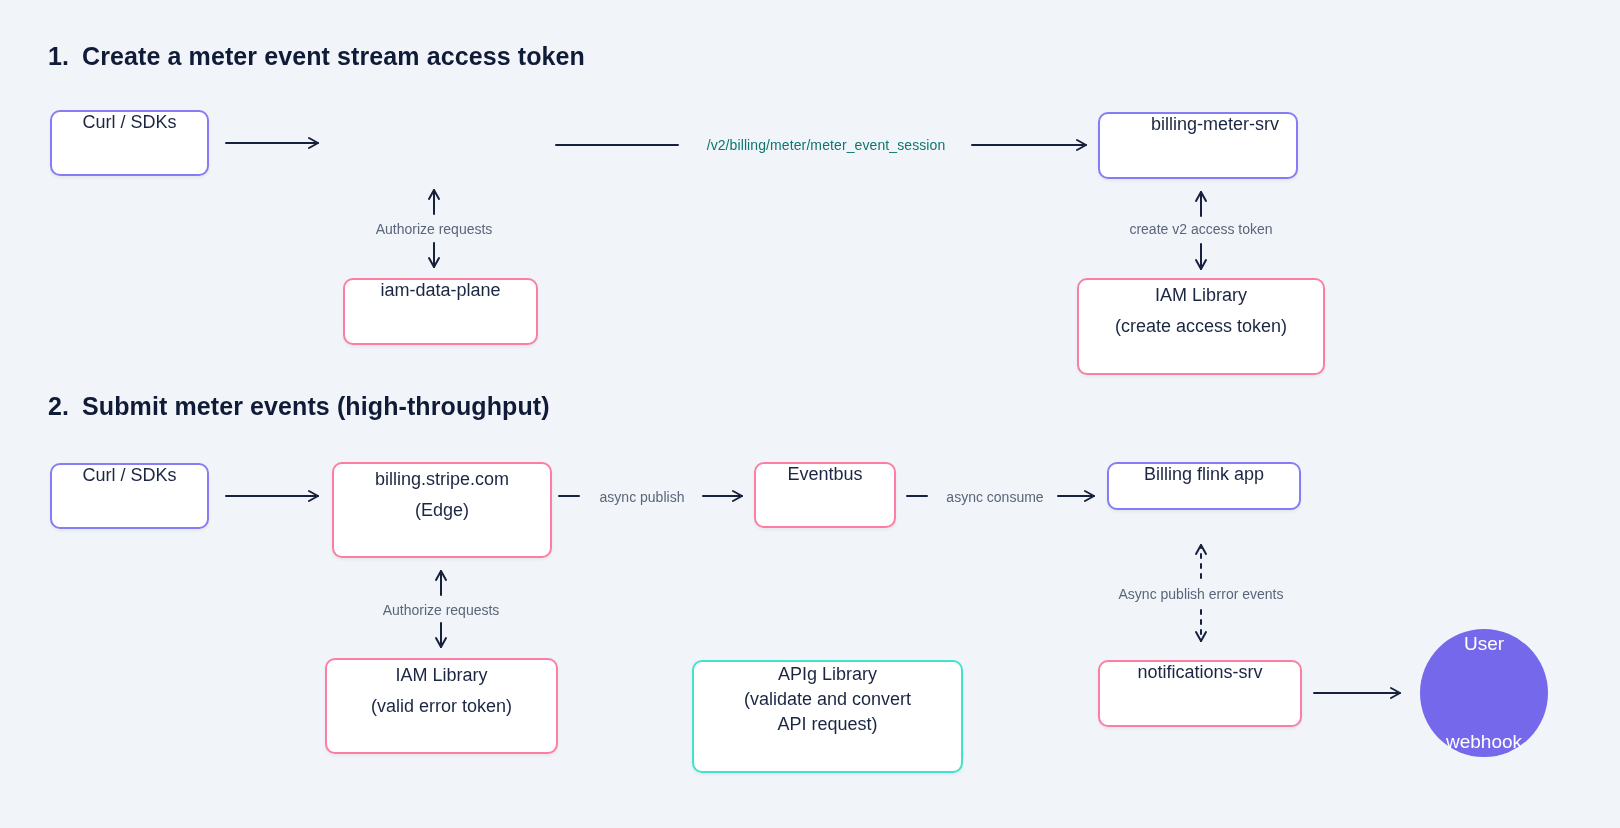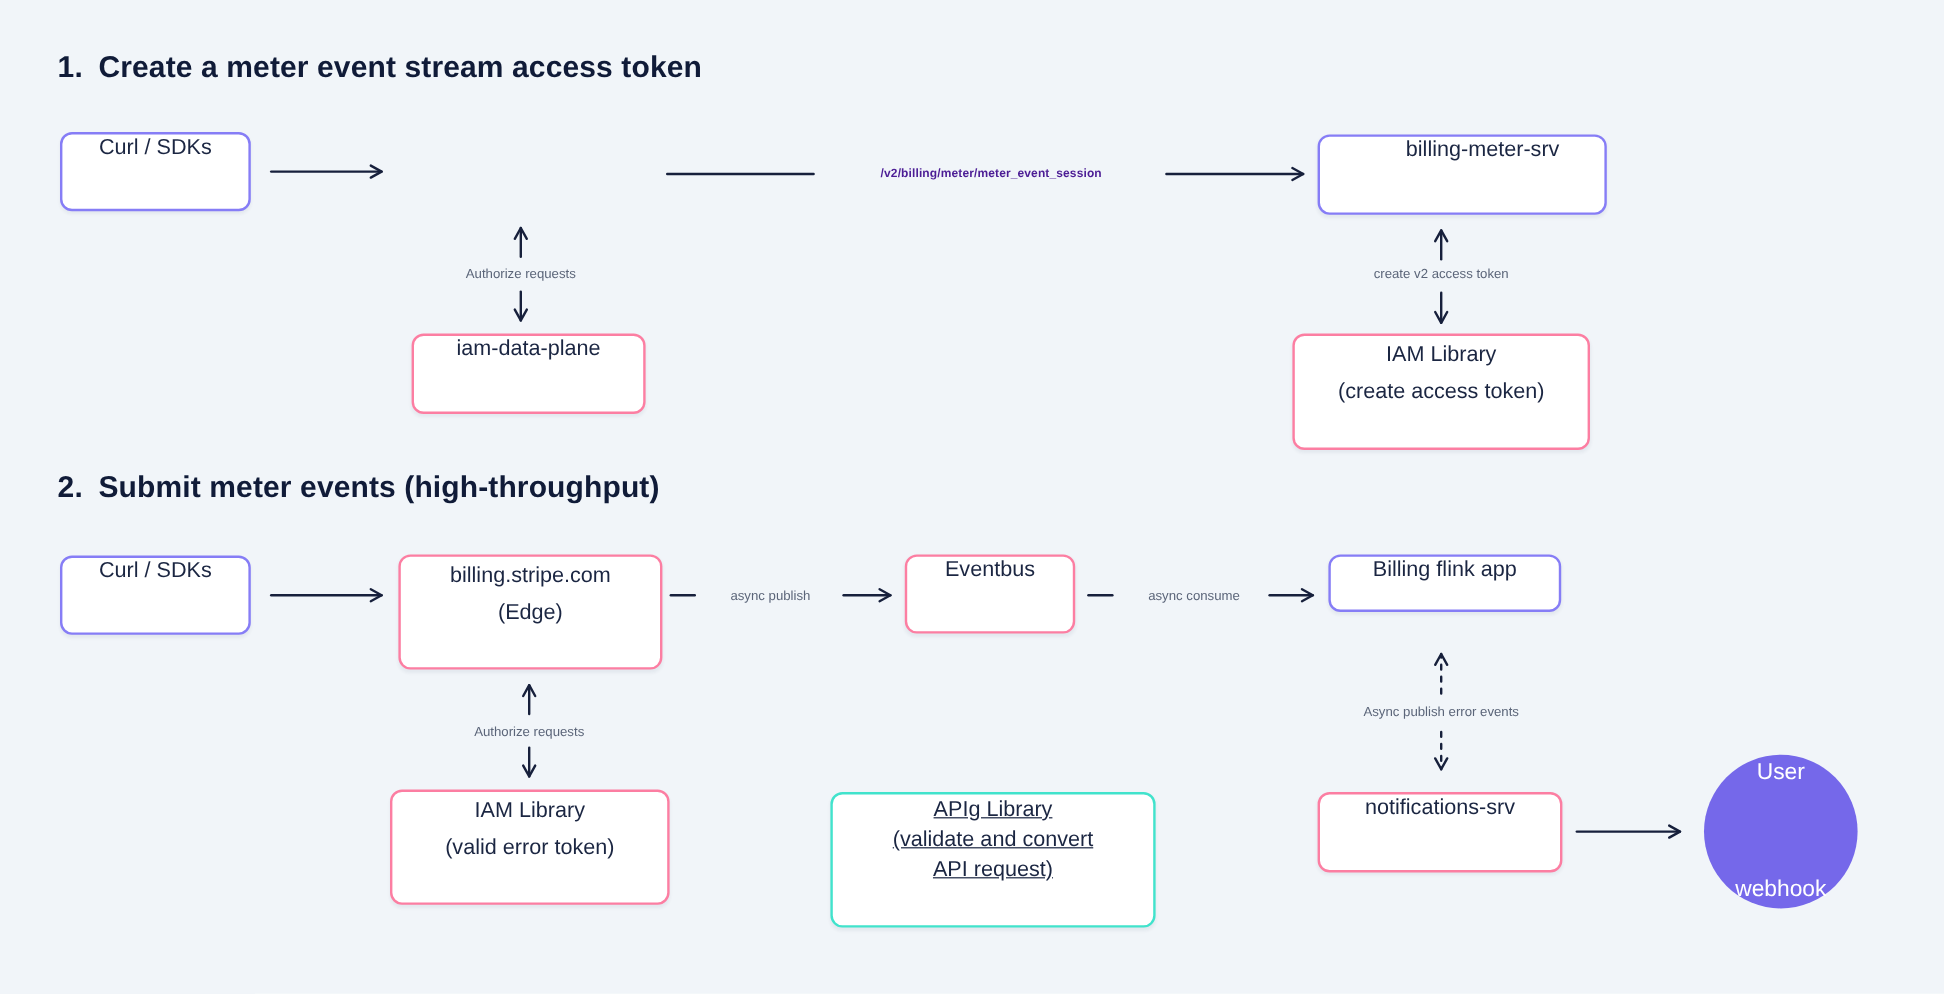--- a/index.html
+++ b/index.html
@@ -21,34 +21,34 @@
     position:absolute; background:#ffffff; border:2px solid var(--purple-border);
     border-radius:10px; box-sizing:border-box;
     display:flex; flex-direction:column; align-items:center; justify-content:flex-start;
     font-size:18px; color:var(--node-text); text-align:center;
     box-shadow:0 2px 3px rgba(23,32,60,0.06);
   }
   .node.purple{border-color:var(--purple-border);}
   .node.teal{border-color:var(--teal-border);}
   .node.pink{border-color:var(--pink-border);}
   .node .ln{line-height:1.72; white-space:nowrap;}
-  .node .ln3{line-height:1.4; white-space:nowrap;text-decoration:underline;}
+  .node .ln3{line-height:1.4; white-space:nowrap;}
   .circle-node{
     position:absolute; border-radius:50%;
     background:var(--webhook-circle-fill); color:#ffffff;
     display:flex; flex-direction:column; align-items:center; justify-content:space-between;
     font-size:19px;
   }
   .circle-node .ln{line-height:1.6; white-space:nowrap;}
   .edge-label{
     position:absolute; transform:translate(-50%,-50%);
-    font-size:11px; color:var(--edge-label-text); white-space:nowrap;
+    font-size:14px; color:var(--edge-label-text); white-space:nowrap;
   }
   .edge-label.path{
-    font-size:10px; font-weight:700; color:#4c1d95; letter-spacing:.1px;
+    font-size:14px; font-weight:400; color:#0f766e; letter-spacing:.1px;
   }
   svg.wires{position:absolute; left:0; top:0; pointer-events:none;}
   svg.wires path.wire{stroke:var(--arrow); stroke-width:2; fill:none; stroke-linecap:round;}
   svg.wires path.dashed{stroke-dasharray:4 6;}
   svg.wires marker path{stroke:var(--arrow); fill:none; stroke-width:2; stroke-linecap:round; stroke-linejoin:round;}
 </style>
 </head>
 <body>
 
 <div class="canvas">
@@ -83,21 +83,21 @@
   <div class="section-title" style="left:48px; top:42px;">
     <span>1.</span>
     <span>Create a meter event stream access token</span>
   </div>
 
   <div class="node purple" style="left:50px; top:110px; width:159px; height:66px;">
     <span>Curl / SDKs</span>
   </div>
 
 
-  <div class="node purple" style="left:1098px; top:112px; width:241px; height:67px;padding-left:34px;">
+  <div class="node purple" style="left:1098px; top:112px; width:200px; height:67px;padding-left:34px;">
     <span>billing-meter-srv</span>
   </div>
 
   <div class="node pink" style="left:343px; top:278px; width:195px; height:67px;">
     <span>iam-data-plane</span>
   </div>
 
   <div class="node pink" style="left:1077px; top:278px; width:248px; height:97px;">
     <span class="ln">IAM Library</span>
     <span class="ln">(create access token)</span>

